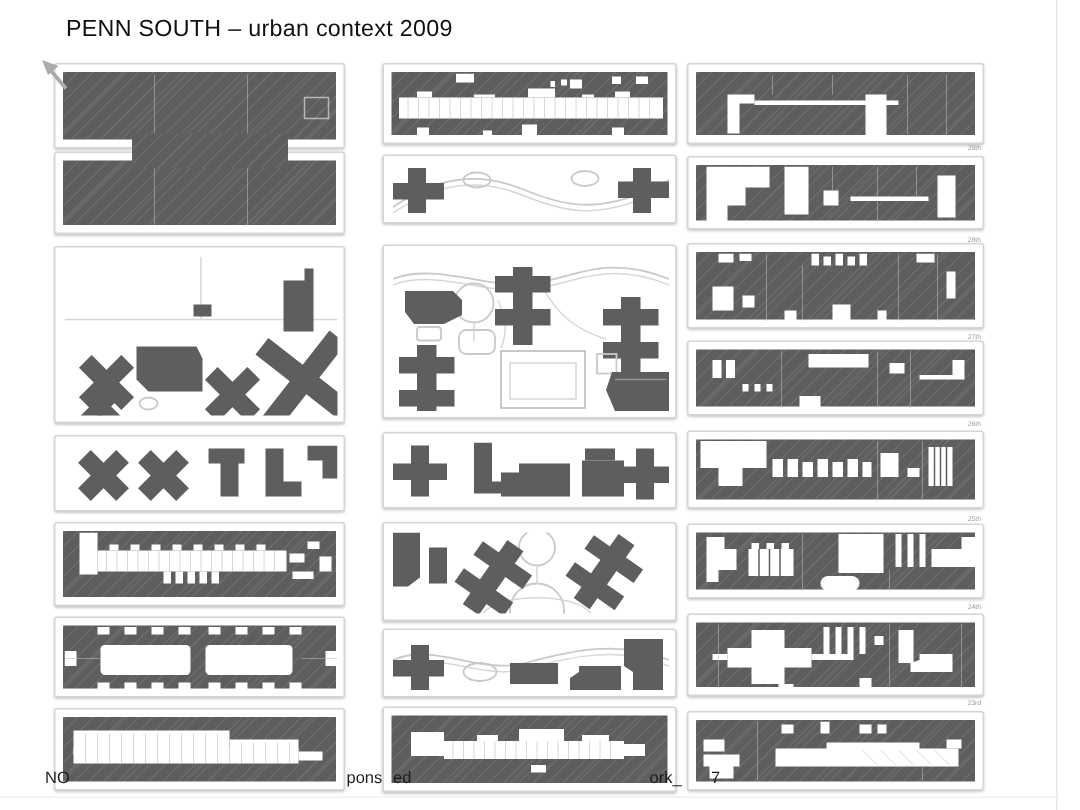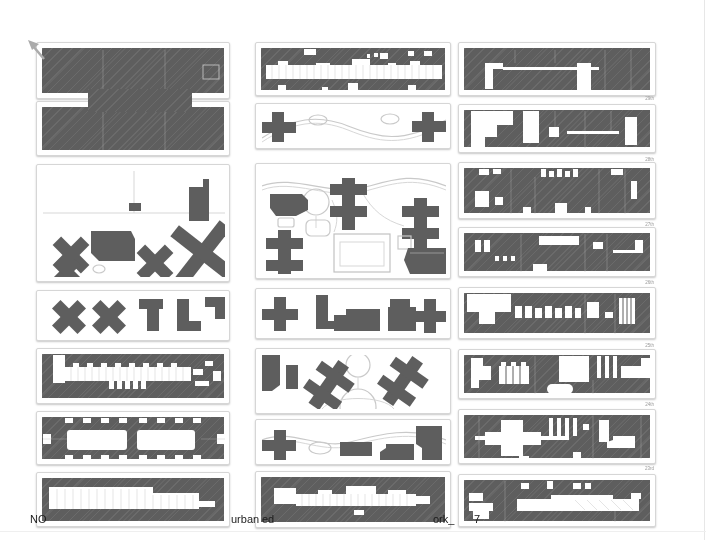--- a/index.html
+++ b/index.html
@@ -34,20 +34,21 @@
                 line-height:5px;text-align:right;z-index:6;}
   .footer-frag{position:absolute;top:513px;font-size:11px;color:#1c1c1c;z-index:10;white-space:nowrap;}
 
   .nw-arrow{position:absolute;left:27px;top:39px;width:20px;height:22px;z-index:6;}
 </style>
 </head>
 <body>
 
 <div class="slide">
 
+  <div class="page-title">PENN SOUTH – urban context 2009</div>
 
   <svg class="nw-arrow" width="20" height="22" viewBox="0 0 20 22">
     <line x1="6" y1="7" x2="17" y2="20" stroke="#ababab" stroke-width="2.5"></line>
     <polygon points="1,1 12,5 5,11" fill="#ababab"></polygon>
   </svg>
 
   <div class="panel" style="left:36px;top:42px;width:194px;height:57px;">
     <div class="ink"></div>
     <svg width="182" height="45" viewBox="0 0 182 45">
       <path class="t" d="M60,1 V44 M122,1 V44"></path>
@@ -433,20 +434,20 @@
 
   <div class="street-label" style="top:96px;">29th</div>
   <div class="street-label" style="top:157px;">28th</div>
   <div class="street-label" style="top:222px;">27th</div>
   <div class="street-label" style="top:280px;">26th</div>
   <div class="street-label" style="top:343px;">25th</div>
   <div class="street-label" style="top:402px;">24th</div>
   <div class="street-label" style="top:466px;">23rd</div>
 
   <span class="footer-frag" style="left:30px;">NO</span>
-  <span class="footer-frag" style="left:231px;">urban</span>
+  <span class="footer-frag" style="left:231px;">pons</span>
   <span class="footer-frag" style="left:262px;">ed</span>
   <span class="footer-frag" style="left:433px;">ork_</span>
   <span class="footer-frag" style="left:474px;">7</span>
 
   <div class="slide-edge-r"></div>
   <div class="slide-edge-b"></div>
 </div>
 
 </body></html>

